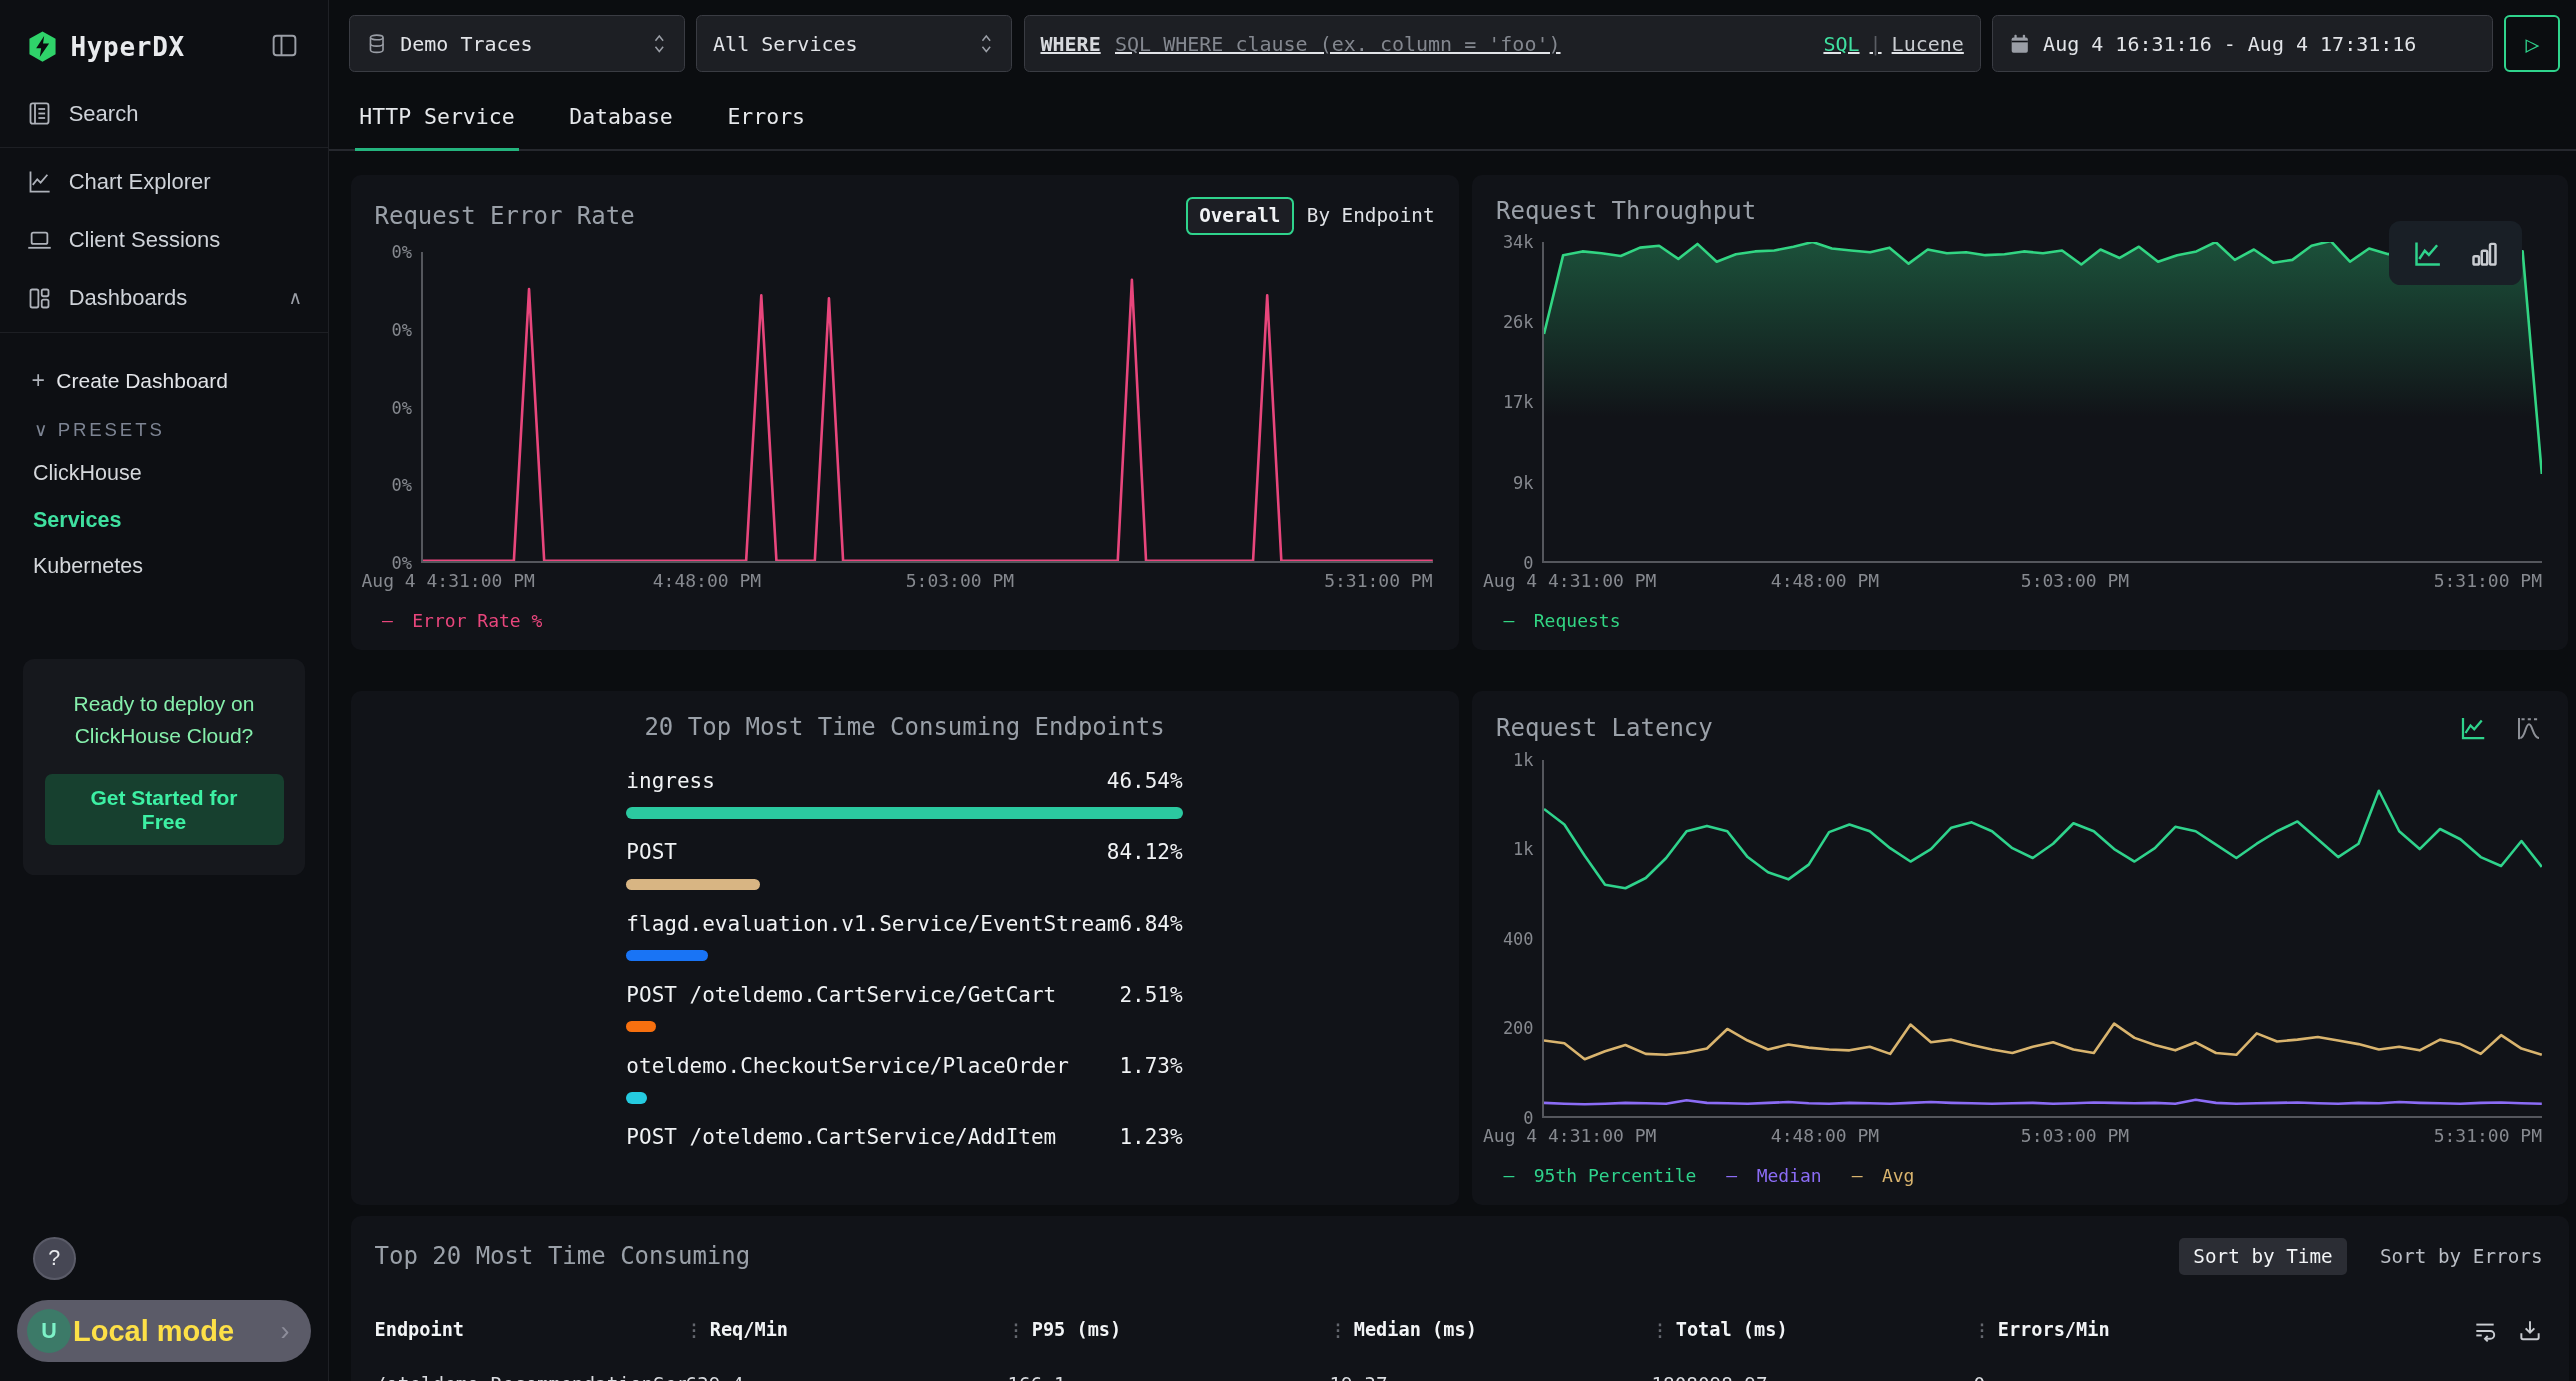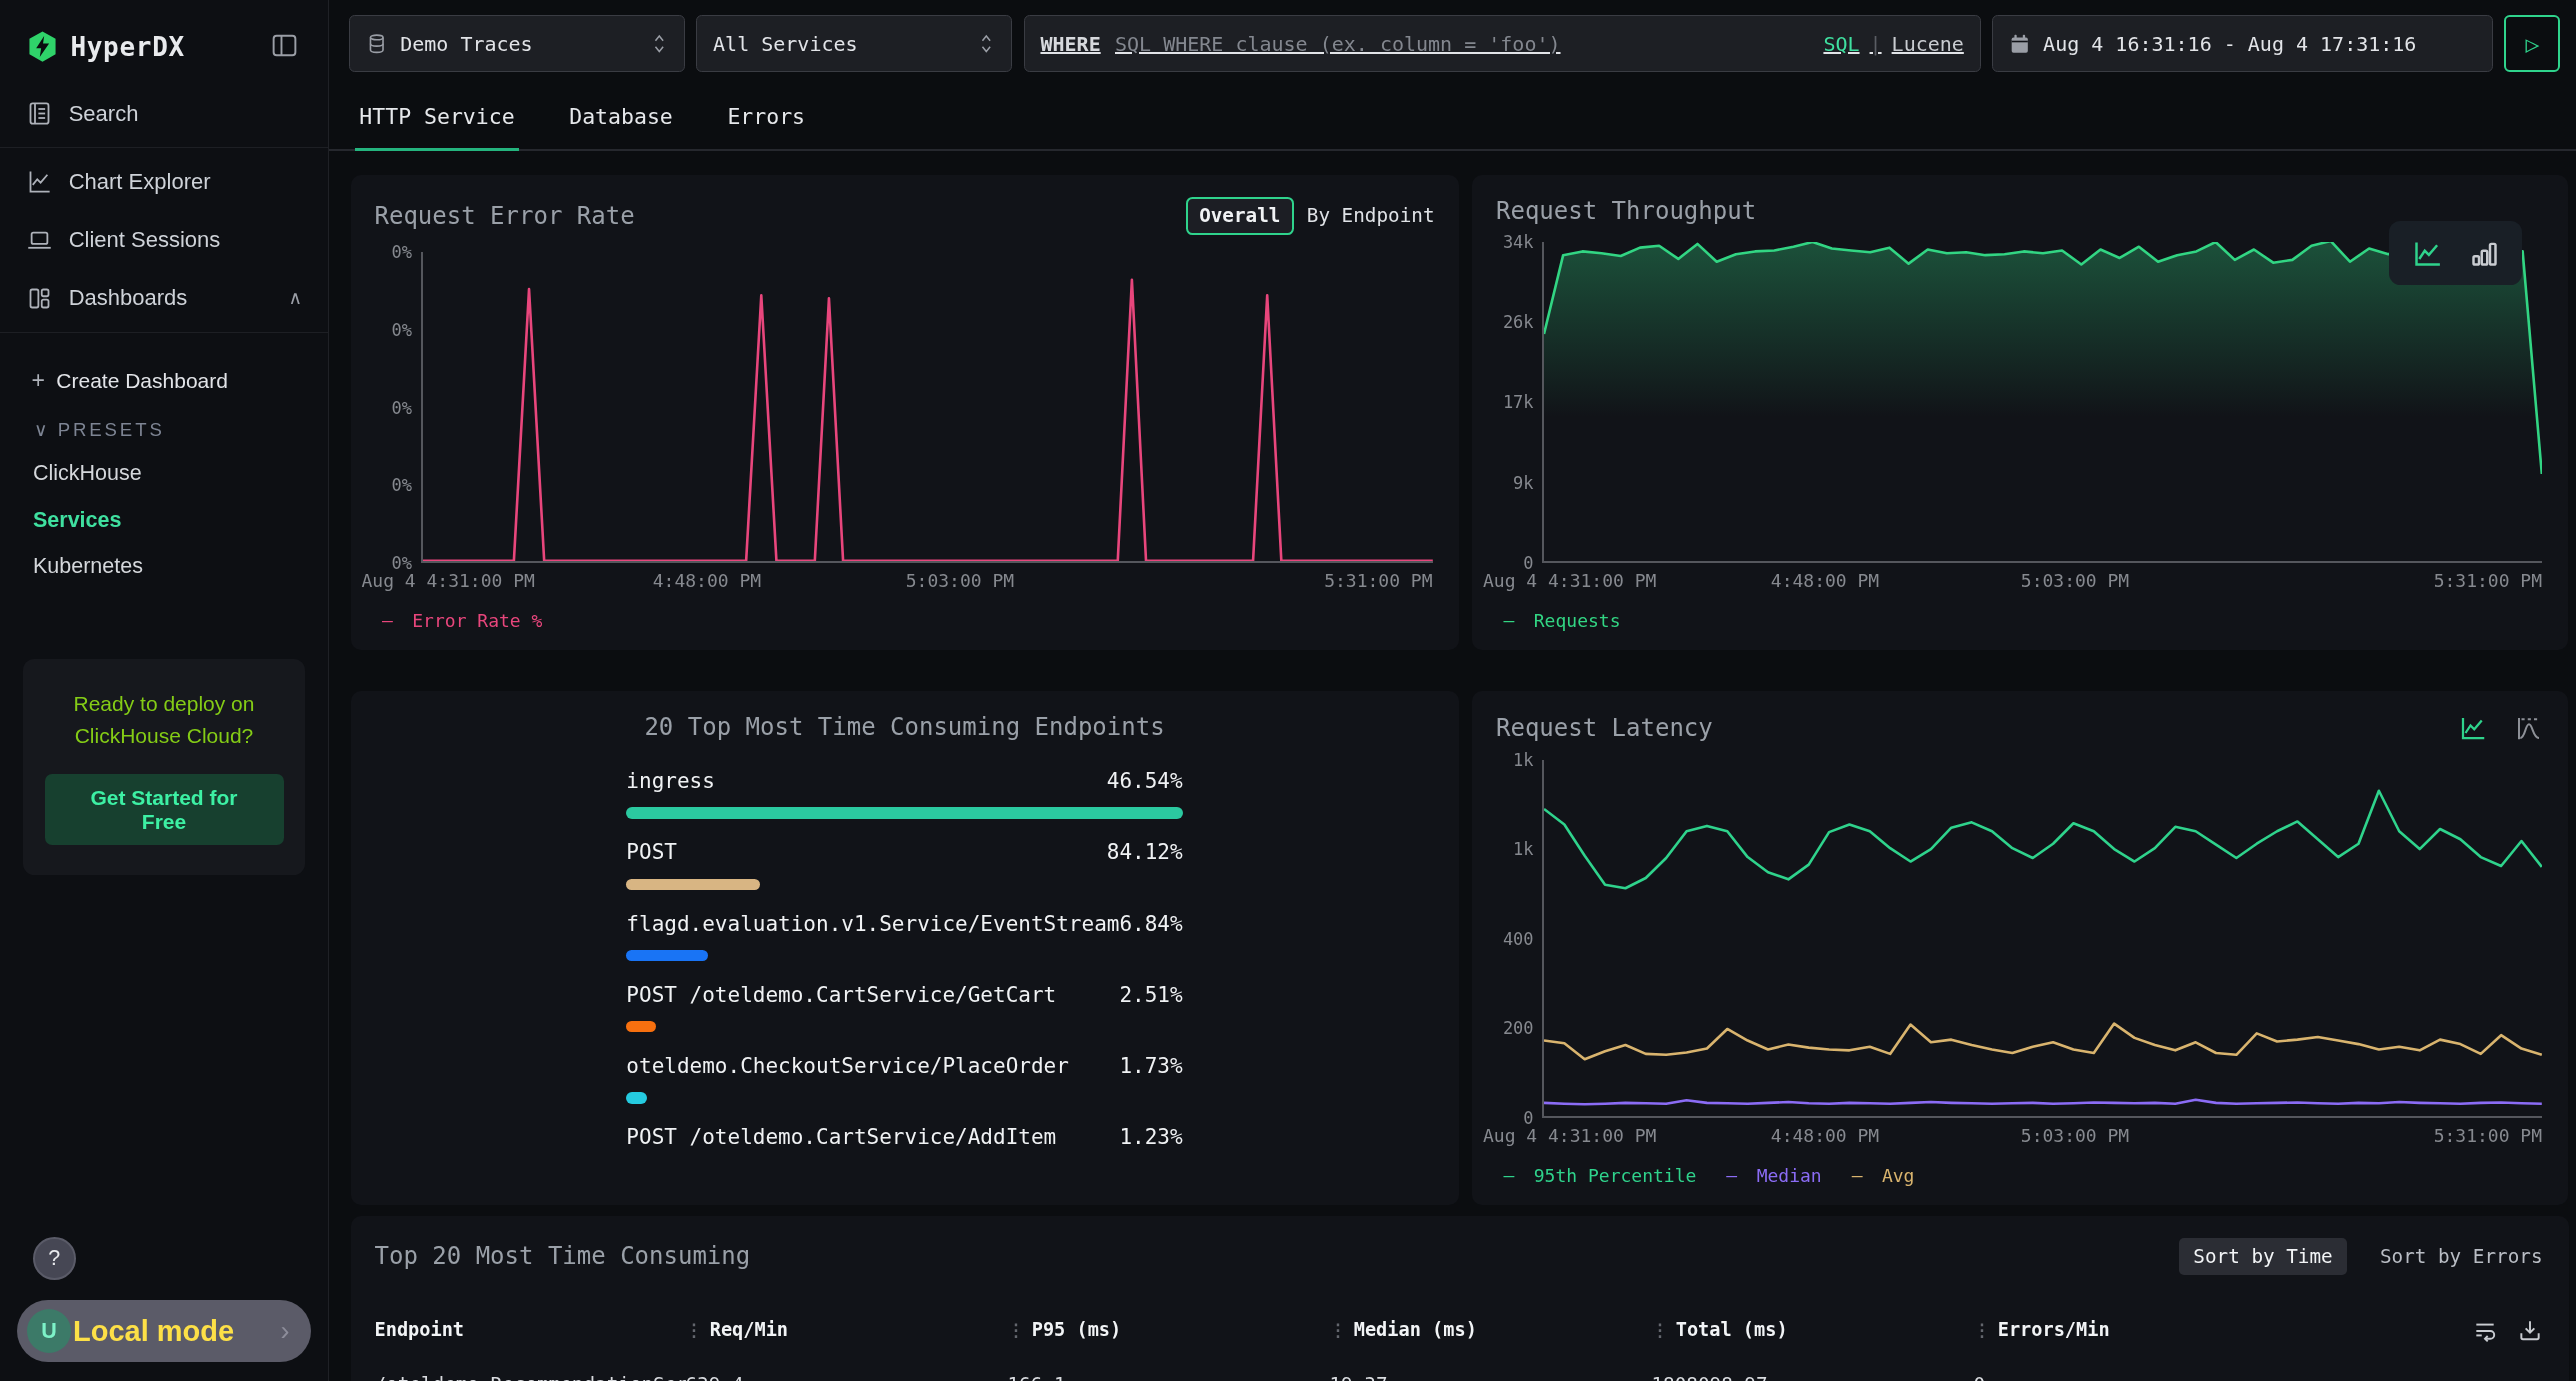--- a/index.html
+++ b/index.html
@@ -18,21 +18,21 @@
   .collapse-btn { margin-left:auto; color:#9a9ea6; cursor:pointer; }
   .side-item { display:flex; align-items:center; gap:15.7px; padding:15.7px 26px; font-size:22px; color:#ced2d8; cursor:pointer; }
   .side-item svg { color:#aeb2ba; flex-shrink:0; }
   .side-divider { border-top:1.4px solid #1d1f24; margin:4.3px 0; }
   .side-sub { padding:18.6px 0 0 0; }
   .sub-item { display:flex; align-items:center; gap:11.4px; padding:11.4px 26px 11.4px 31.5px; font-size:21px; color:#e2e4e8; cursor:pointer; }
   .presets-label { display:flex; align-items:center; gap:10px; padding:13px 26px 10px 34px; font-size:18.6px; letter-spacing:2.9px; color:#7d8493; cursor:pointer; }
   .preset-item { padding:10.7px 26px 10.7px 33px; font-size:21.5px; color:#d4d7db; cursor:pointer; }
   .preset-item.active { color:#3fe0a0; font-weight:bold; }
   .promo-card { margin:69px 23px 0 23px; background:#16181d; border-radius:11.4px; padding:29px 21.5px 30px; text-align:center; }
-  .promo-line { color:#84cc16; font-size:21px; line-height:1.55; }
+  .promo-line { color:#86efac; font-size:21px; line-height:1.55; }
   .promo-btn { margin-top:21.5px; display:inline-block; background:#17402f; color:#3df0a4; font-weight:bold;
                font-size:21px; padding:11.4px 24px; border-radius:7.2px; cursor:pointer; }
   .side-bottom { margin-top:auto; padding:0 17px 18.6px 17px; }
   .help-btn { width:43px; height:43px; border-radius:50%; background:#464754; border:2.1px solid #5a5b68;
               color:#e8eaed; font-size:21.5px; display:flex; align-items:center; justify-content:center; cursor:pointer; margin:0 0 20px 15.7px; }
   .user-pill { height:62px; background:#5b5b68; border-radius:31.5px; display:flex; align-items:center; padding:0 21.5px 0 10px; cursor:pointer; }
   .avatar { width:44px; height:44px; border-radius:50%; background:#3c7a68; color:#7df2c8; font-weight:bold;
             font-size:21.5px; display:flex; align-items:center; justify-content:center; }
   .user-label { margin-left:2px; font-size:29px; font-weight:bold; color:#fde047; }
   .pill-chev { margin-left:auto; color:#8d8d9a; font-size:27px; }

